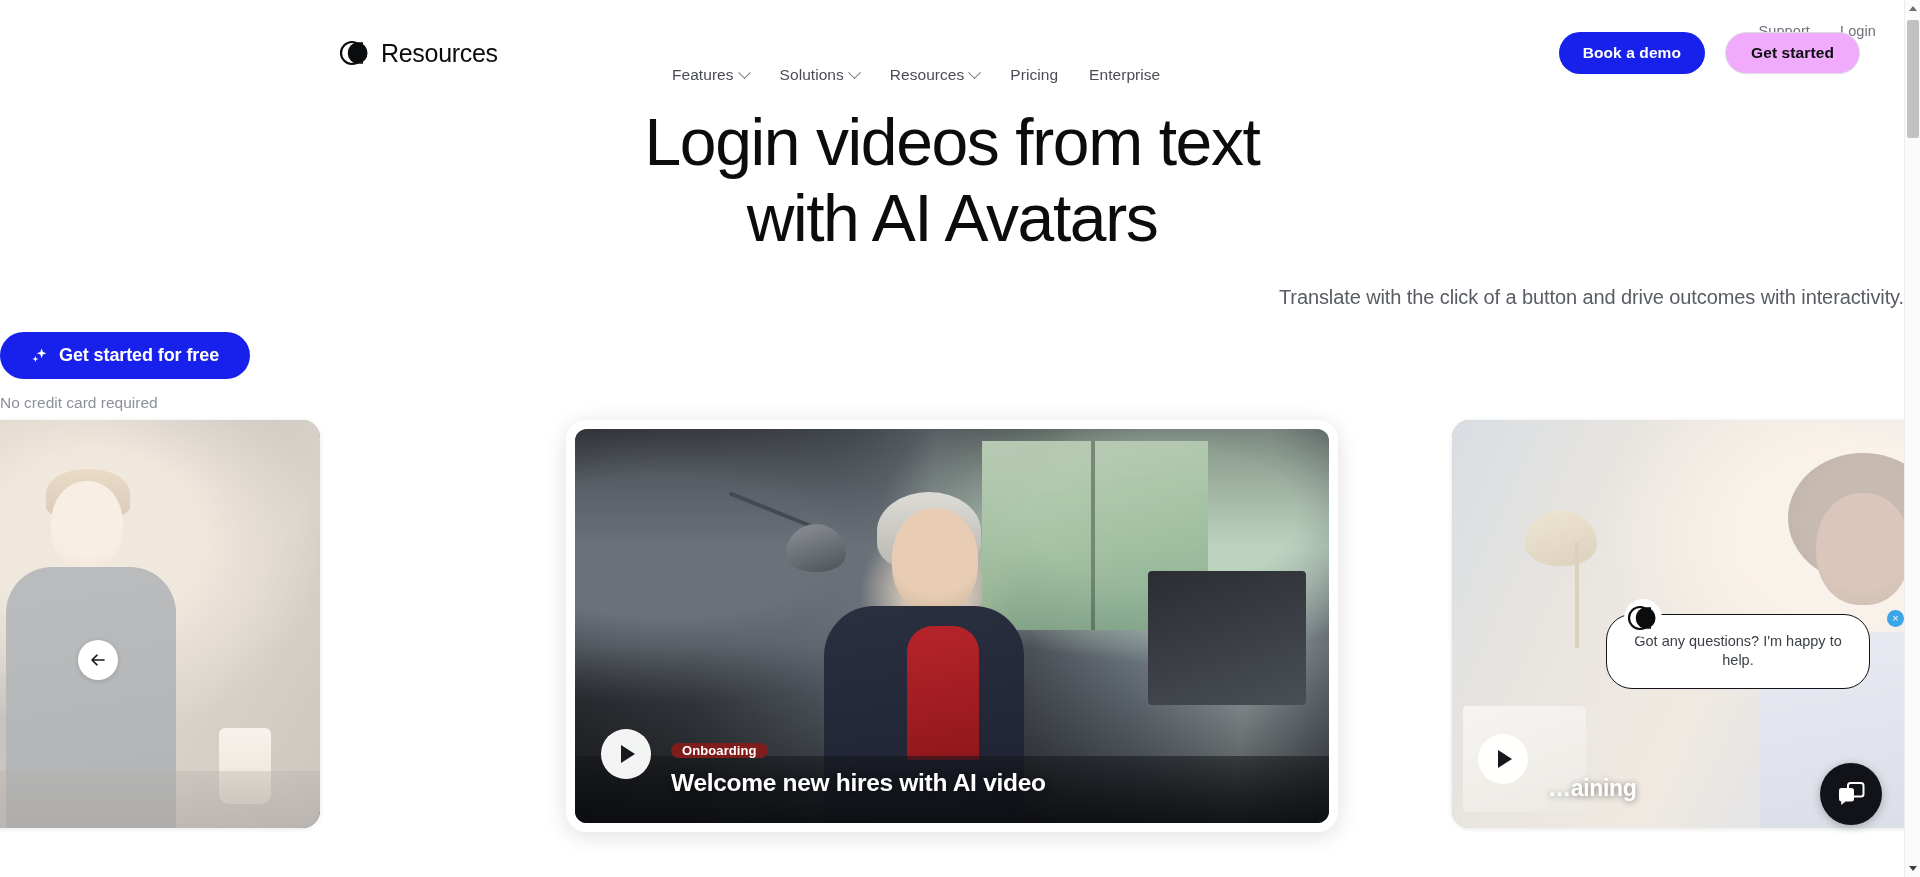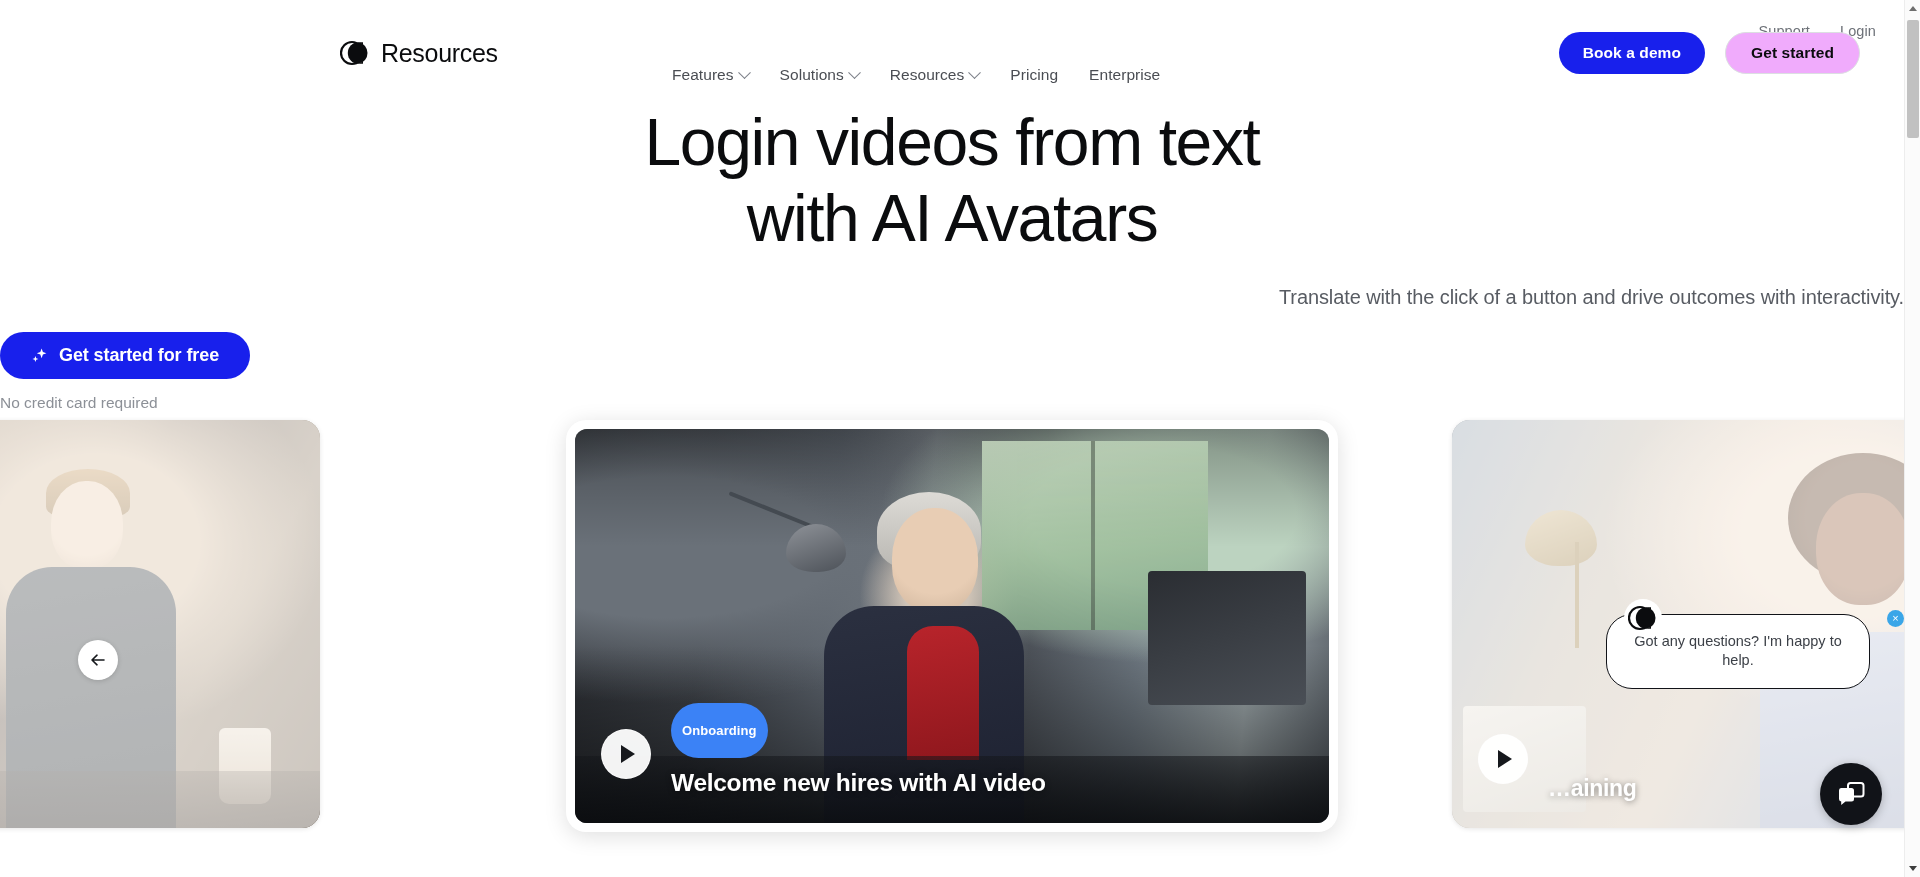--- a/index.html
+++ b/index.html
@@ -377,26 +377,26 @@
   .play-tri {
     width: 0; height: 0;
     border-left: 14px solid #16181c;
     border-top: 9px solid transparent;
     border-bottom: 9px solid transparent;
     margin-left: 4px;
   }
   .slide-text { min-width: 0; }
   .badge {
     display: inline-block;
-    background: #3b82f6;
+    background: #7f1d1d;
     color: #ffffff;
     font-size: 13px;
     font-weight: 700;
     border-radius: 999px;
-    padding: 20px 11px;
+    padding: 0 11px;
     margin-bottom: 11px;
     letter-spacing: 0.1px;
   }
   .slide-title {
     color: #ffffff;
     font-size: 24.5px;
     font-weight: 700;
     letter-spacing: -0.3px;
     white-space: nowrap;
     text-shadow: 0 1px 6px rgba(0,0,0,0.45);

